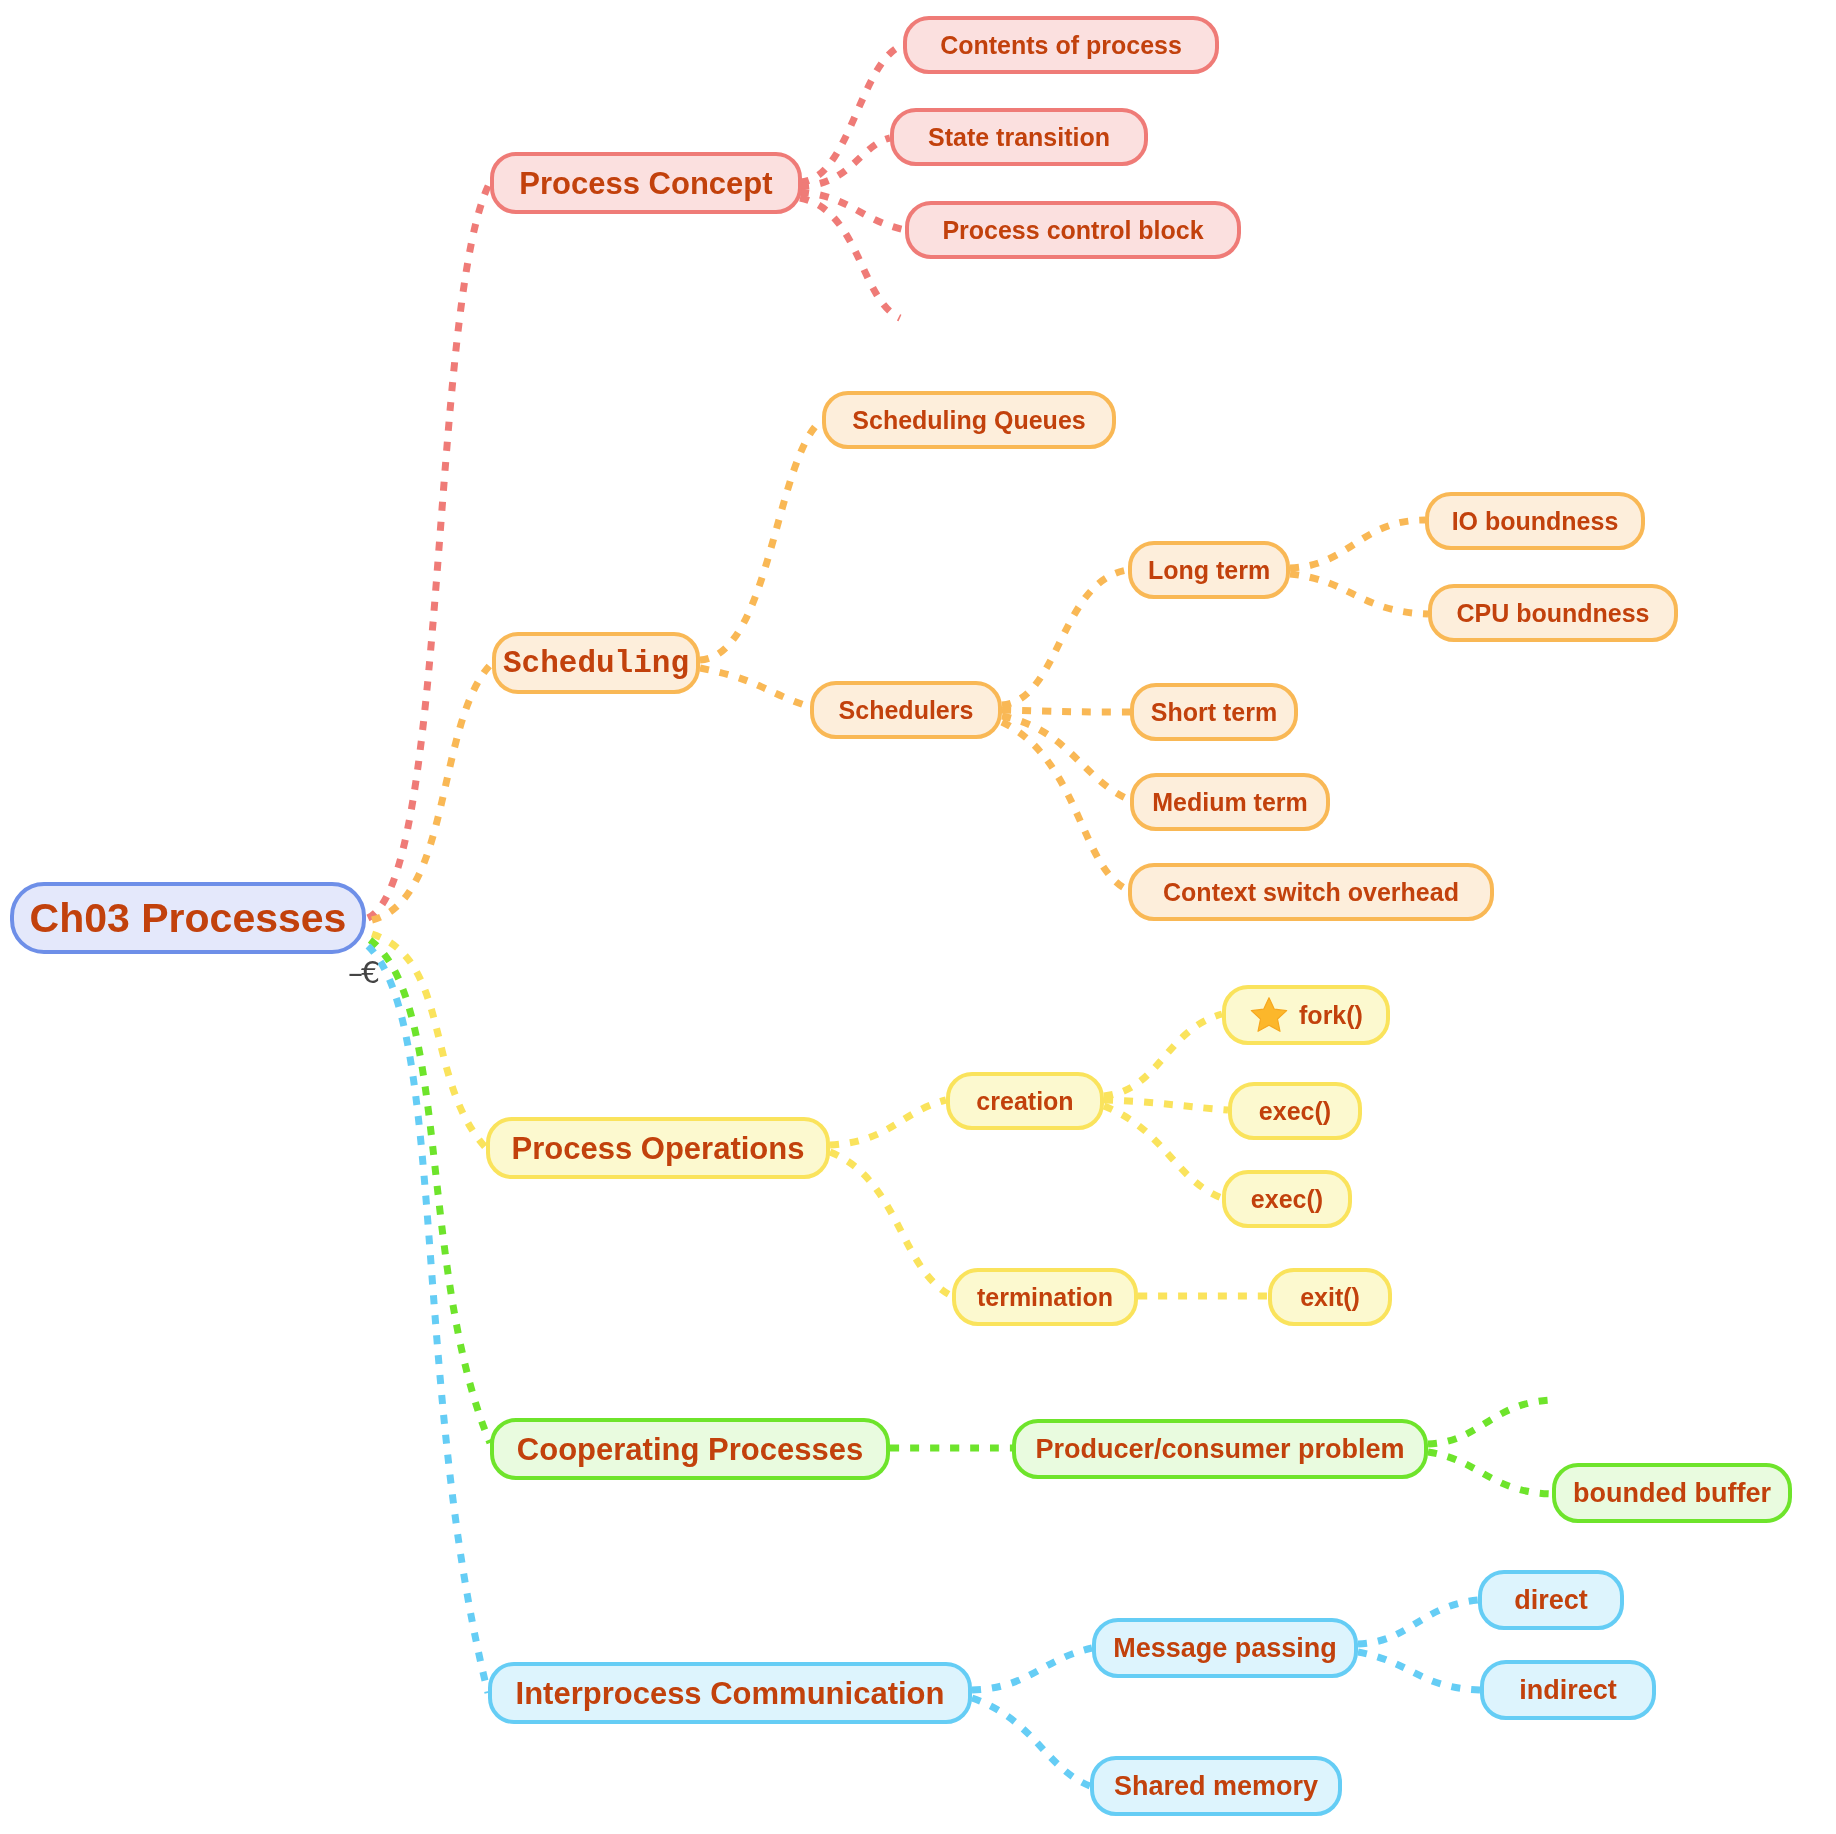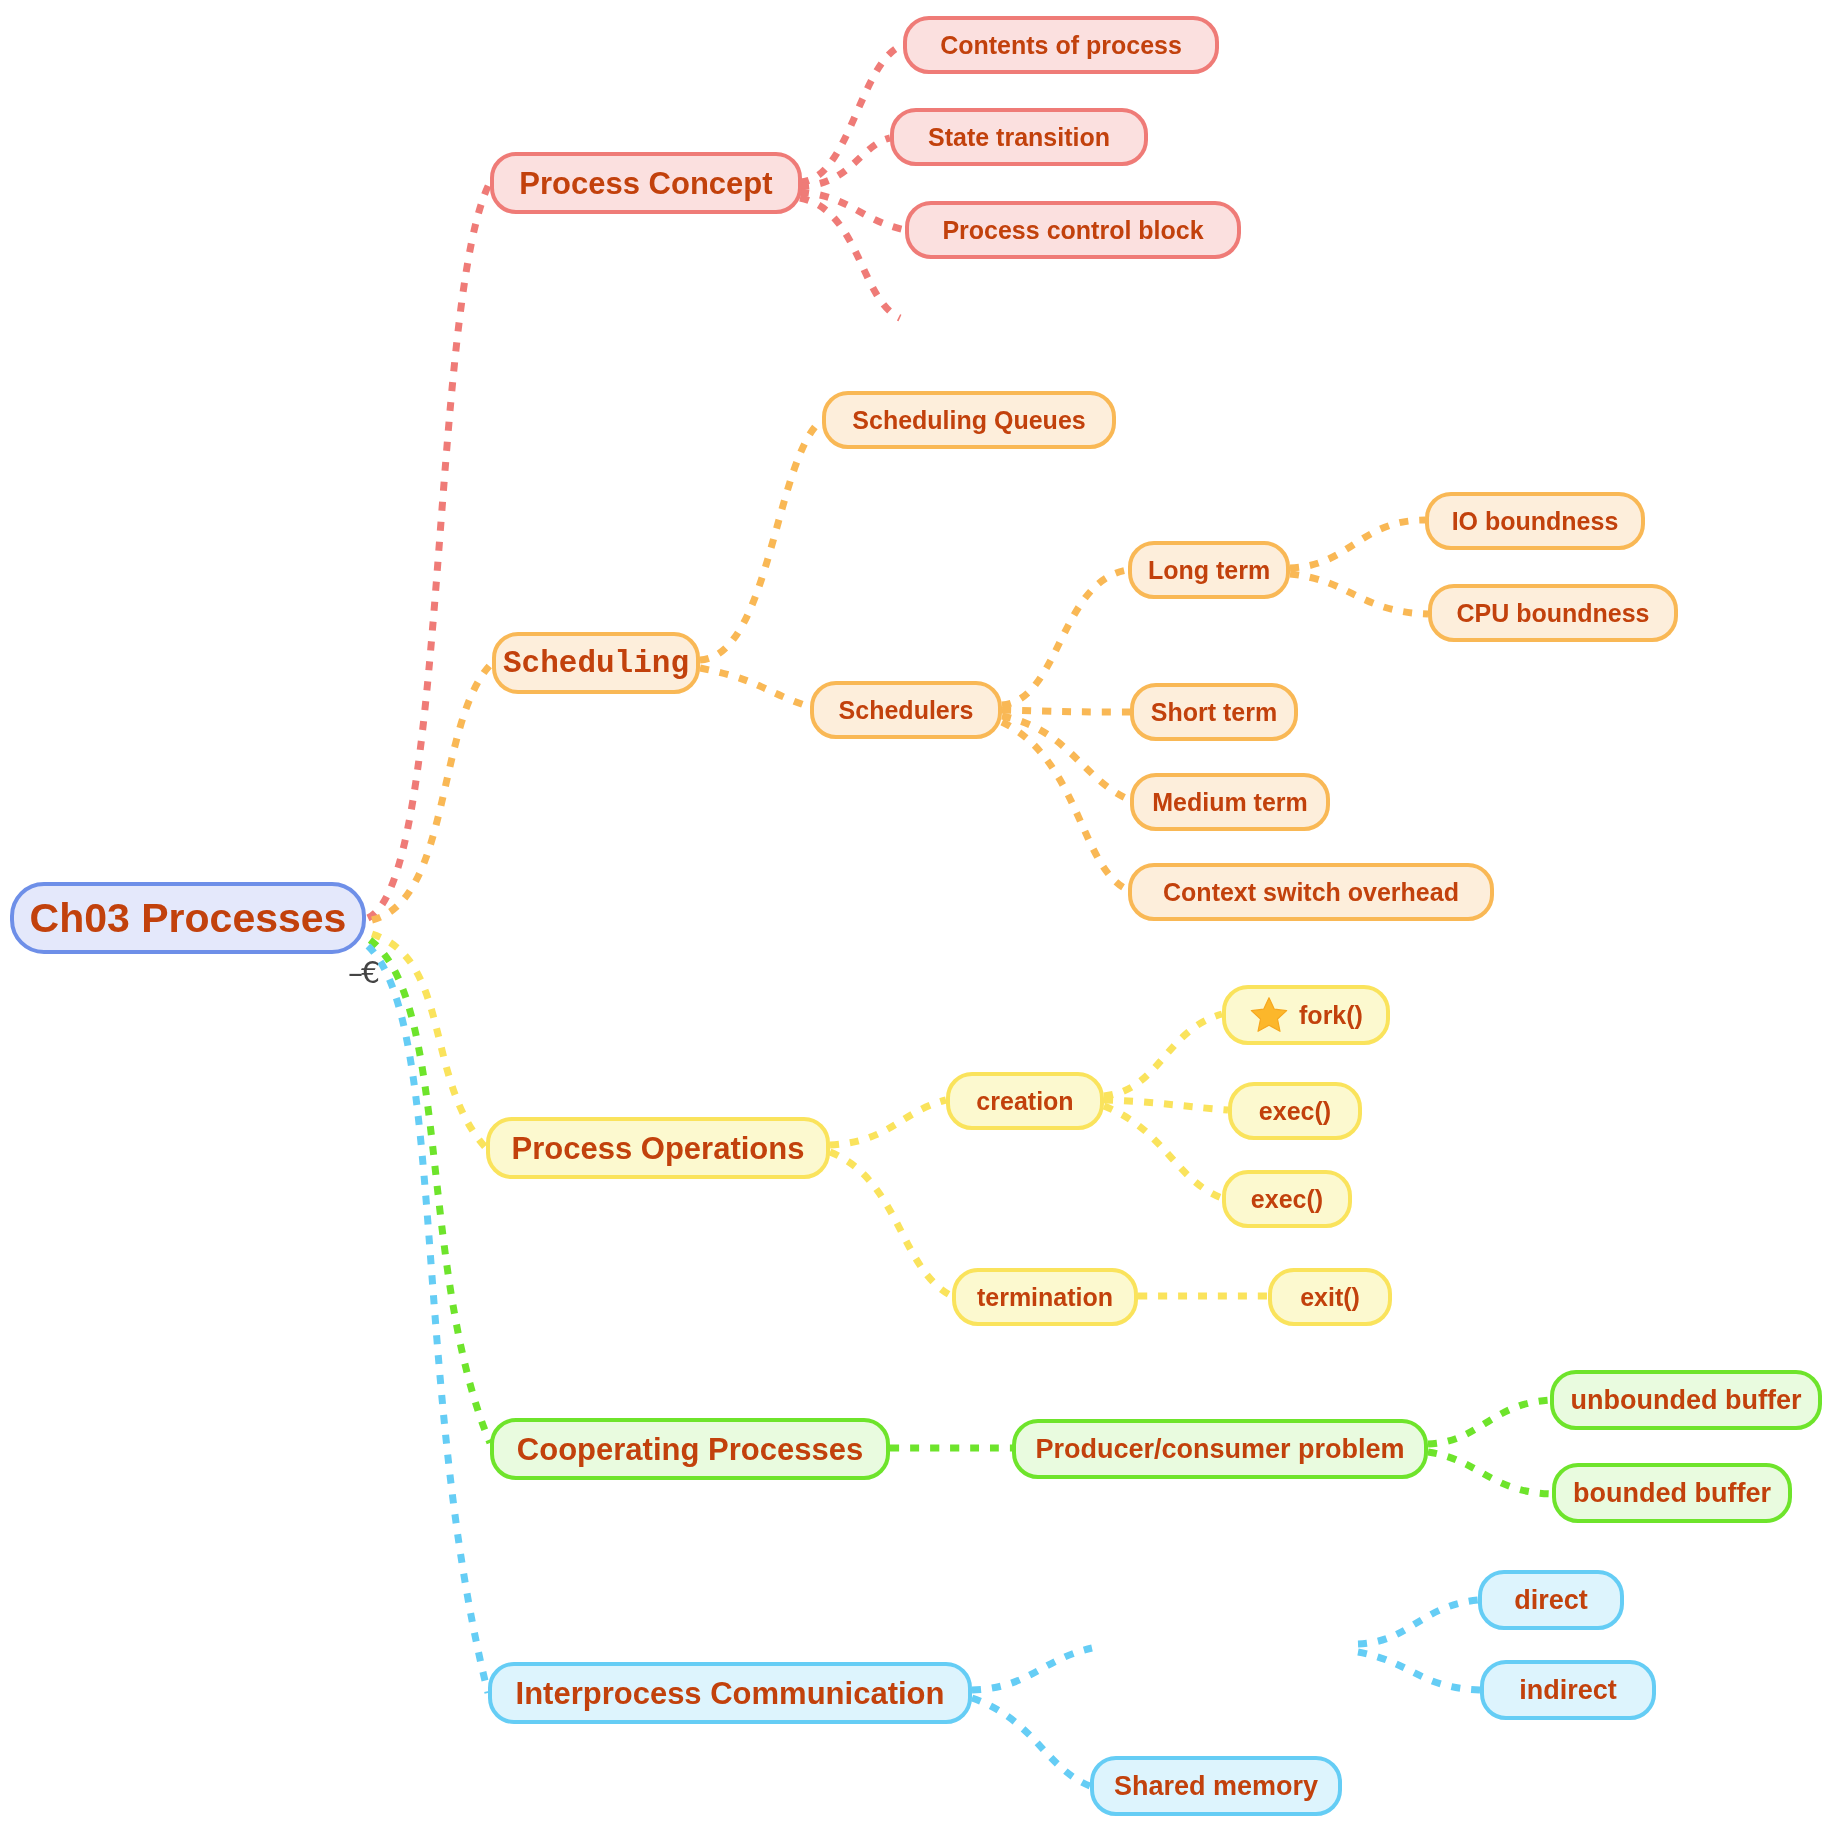--- a/index.html
+++ b/index.html
@@ -171,30 +171,30 @@
   <div class="node c-yel lvl3" style="left:1268px;top:1268px;width:124px;height:58px;">
     <span class="lbl">exit()</span>
   </div>
 
   <div class="node c-grn lvl1" style="left:490px;top:1418px;width:400px;height:62px;">
     <span class="lbl">Cooperating Processes</span>
   </div>
   <div class="node c-grn lvl2" style="left:1012px;top:1419px;width:416px;height:60px;">
     <span class="lbl">Producer/consumer problem</span>
   </div>
-  <div class="node c-grn lvl3" style="left:1550px;top:1370px;width:272px;height:60px;">
-    <span class="lbl">unbounded buffer</span>
-  </div>
   <div class="node c-grn lvl3" style="left:1552px;top:1463px;width:240px;height:60px;">
     <span class="lbl">bounded buffer</span>
   </div>
 
   <div class="node c-blu lvl1" style="left:488px;top:1662px;width:484px;height:62px;">
     <span class="lbl">Interprocess Communication</span>
   </div>
+  <div class="node c-blu lvl2" style="left:1092px;top:1618px;width:266px;height:60px;">
+    <span class="lbl">Message passing</span>
+  </div>
   <div class="node c-blu lvl3" style="left:1478px;top:1570px;width:146px;height:60px;">
     <span class="lbl">direct</span>
   </div>
   <div class="node c-blu lvl3" style="left:1480px;top:1660px;width:176px;height:60px;">
     <span class="lbl">indirect</span>
   </div>
   <div class="node c-blu lvl2" style="left:1090px;top:1756px;width:252px;height:60px;">
     <span class="lbl">Shared memory</span>
   </div>
 

